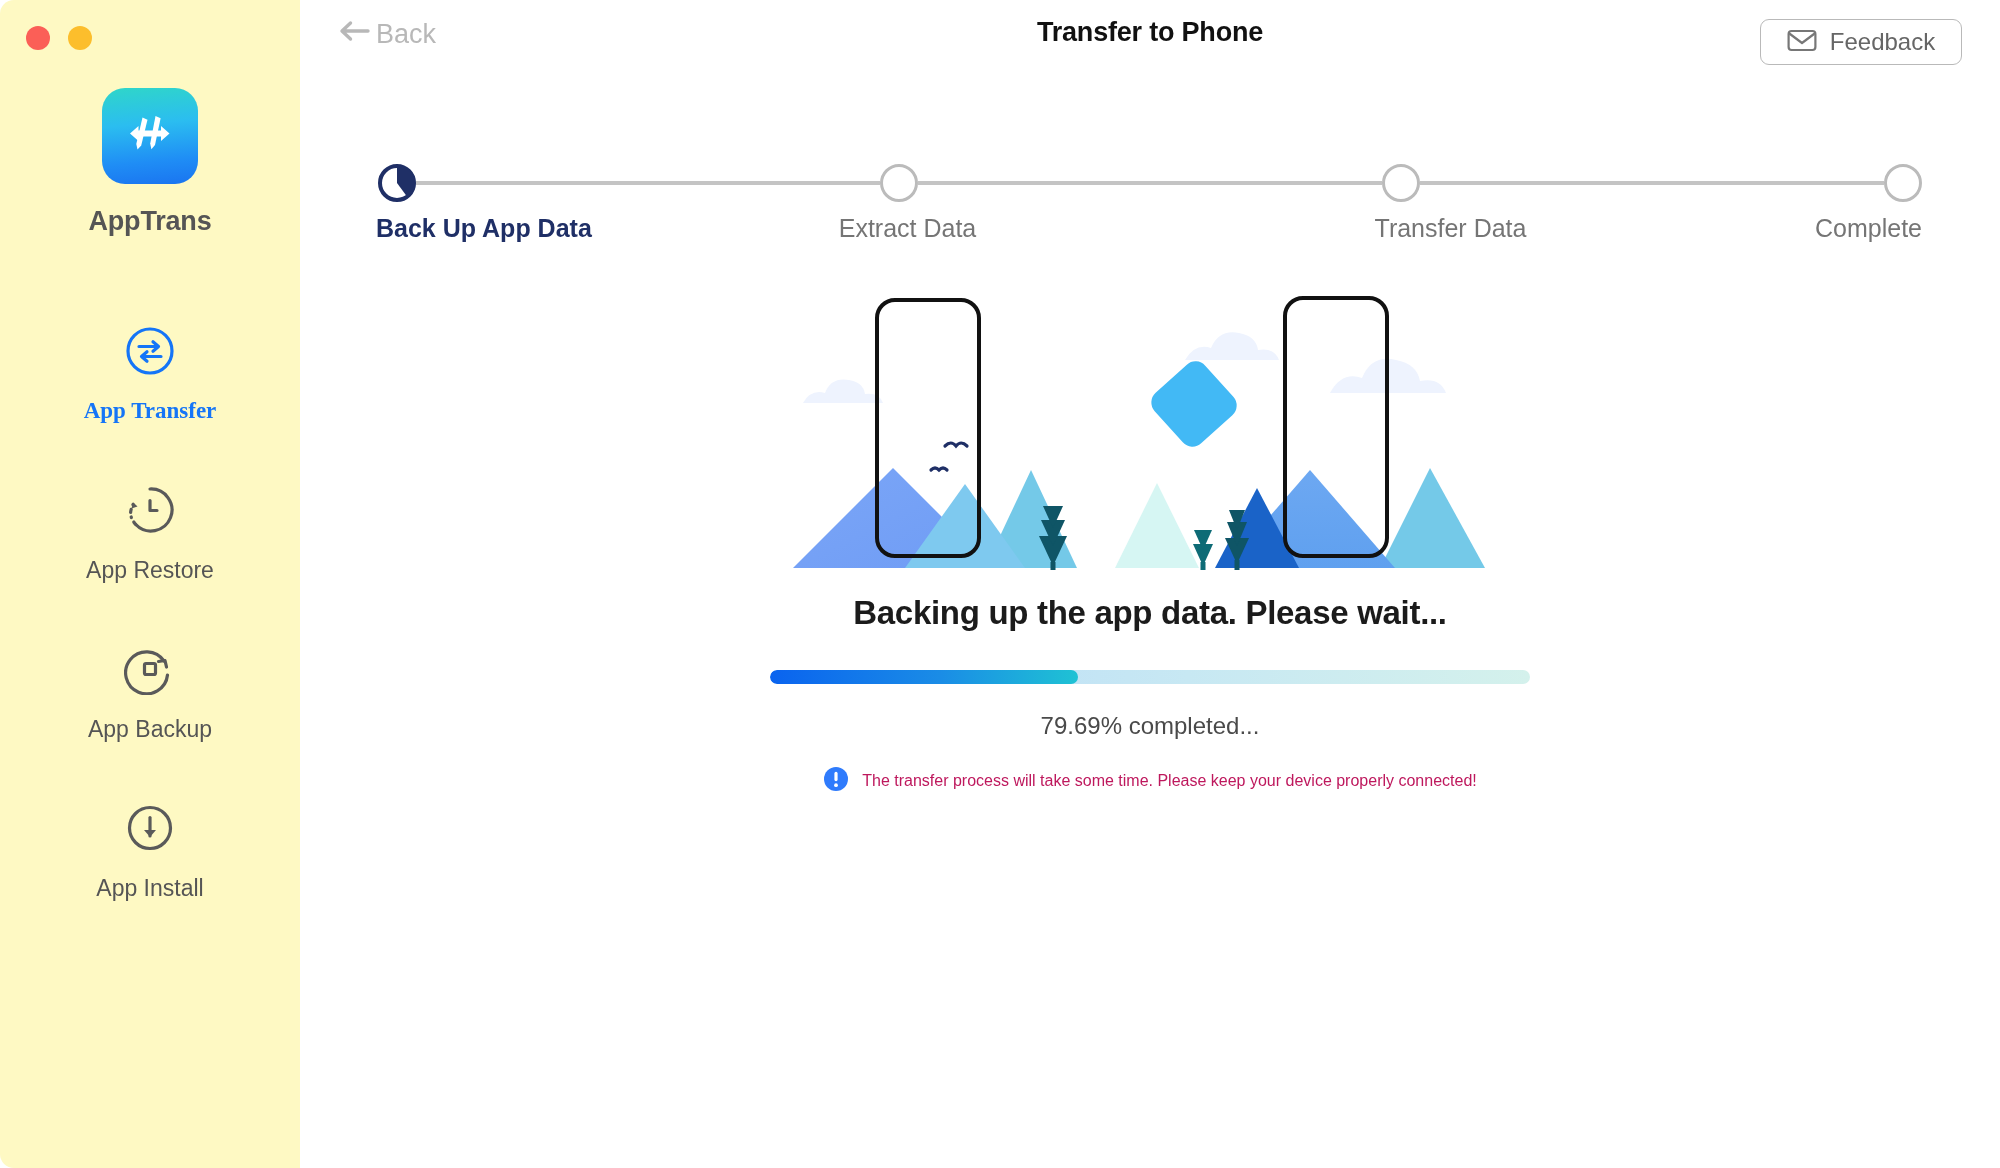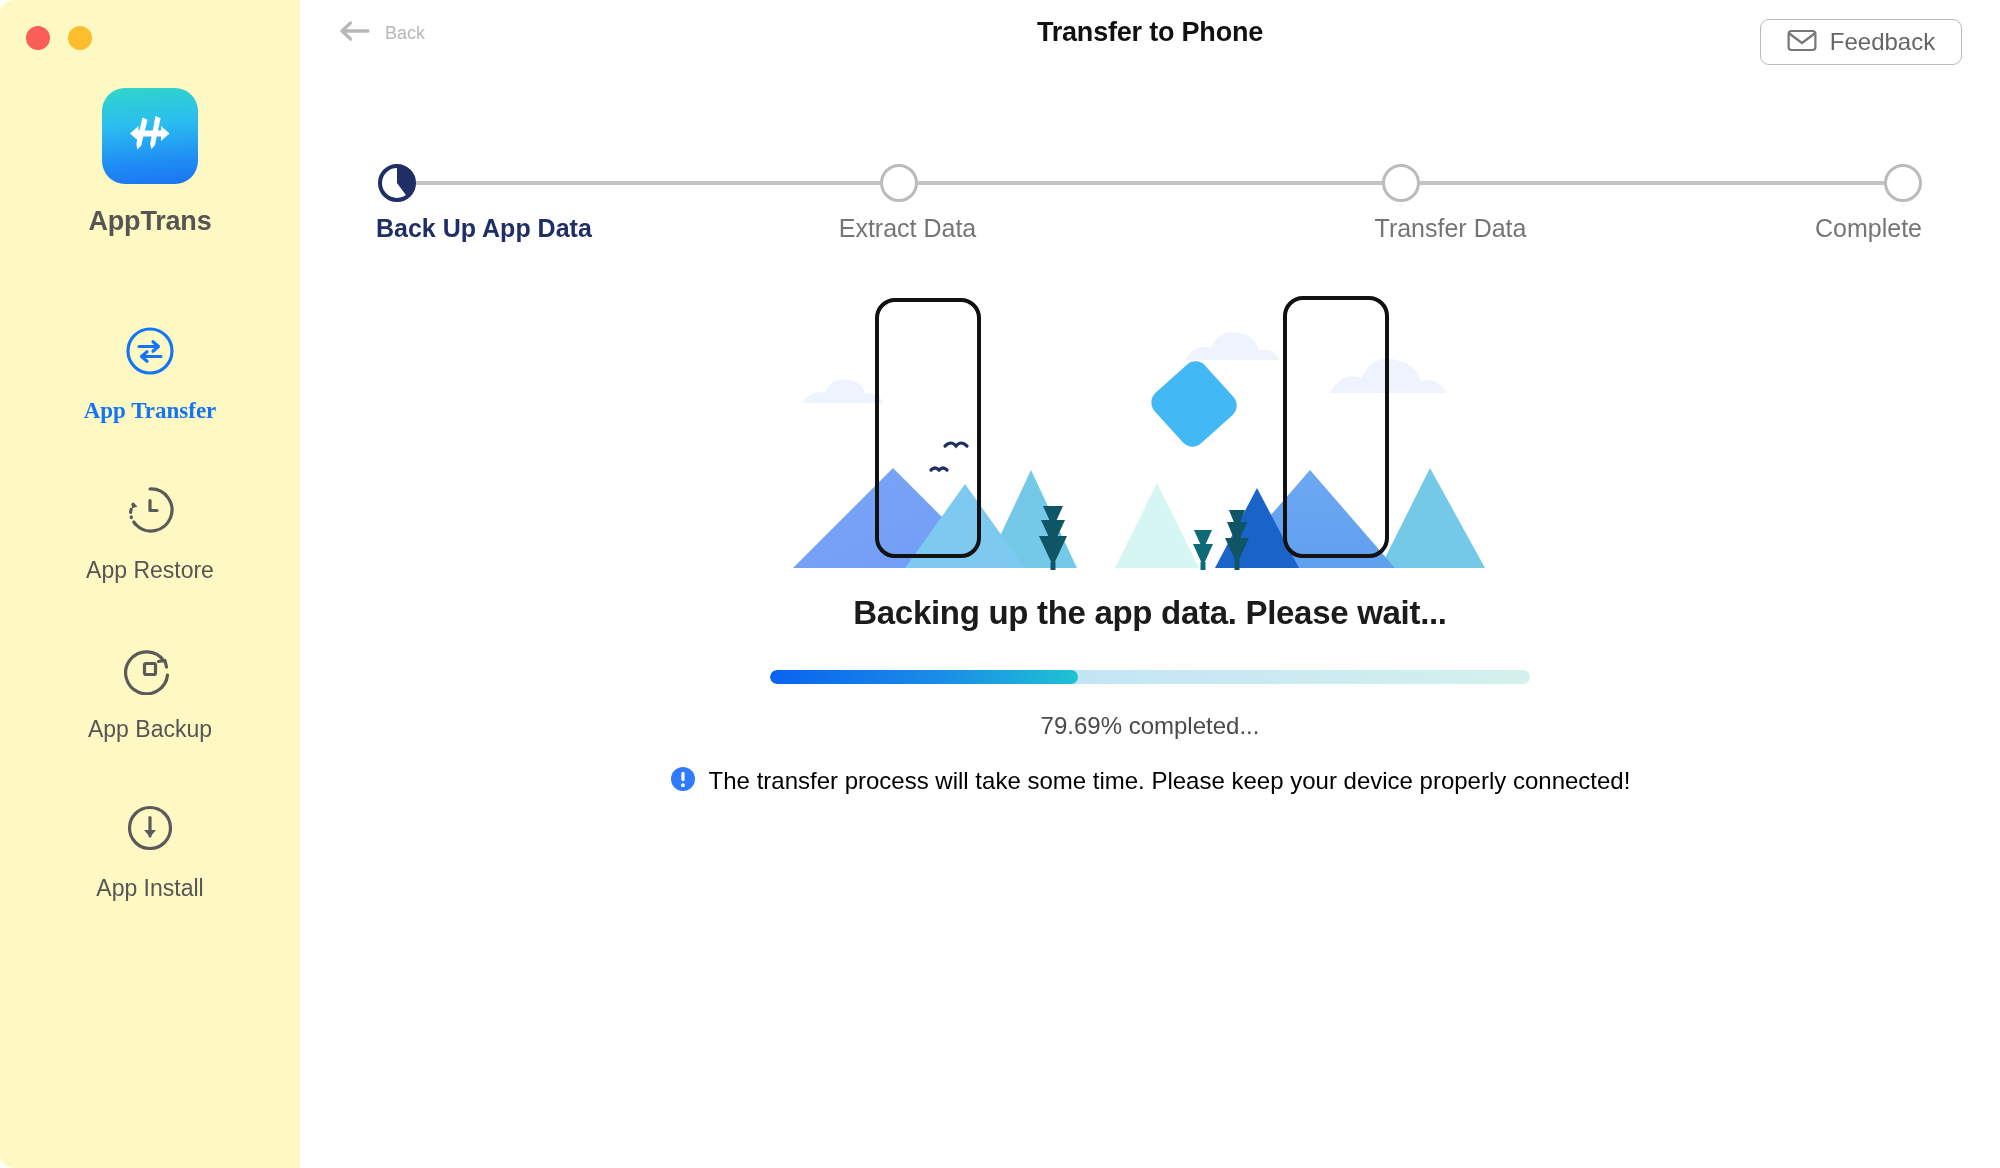--- a/index.html
+++ b/index.html
@@ -103,24 +103,24 @@
   }
 
   #topbar {
     position: relative;
     height: 86px;
   }
   #back-button {
     position: absolute;
     left: 38px; top: 18px;
     display: flex; align-items: center;
-    gap: 15px;
+    gap: 6px;
     cursor: pointer;
     color: #b8b8b8;
-    font-size: 18px;
+    font-size: 27px;
   }
   #back-arrow { display:block; }
 
   #page-title {
     position: absolute;
     left: 0; right: 0; top: 17px;
     text-align: center;
     font-size: 27px;
     font-weight: bold;
     color: #111111;
@@ -230,22 +230,22 @@
     color: #4a4a4a;
   }
   #notice-row {
     margin-top: 26px;
     display: flex;
     align-items: center;
     justify-content: center;
     gap: 13px;
   }
   #notice-text {
-    font-size: 24px;
-    color: #000000;
+    font-size: 16px;
+    color: #be185d;
   }
 </style>
 </head>
 <body>
 
 <div id="app-window">
 
   <aside id="sidebar">
 
     <div id="traffic-lights">

